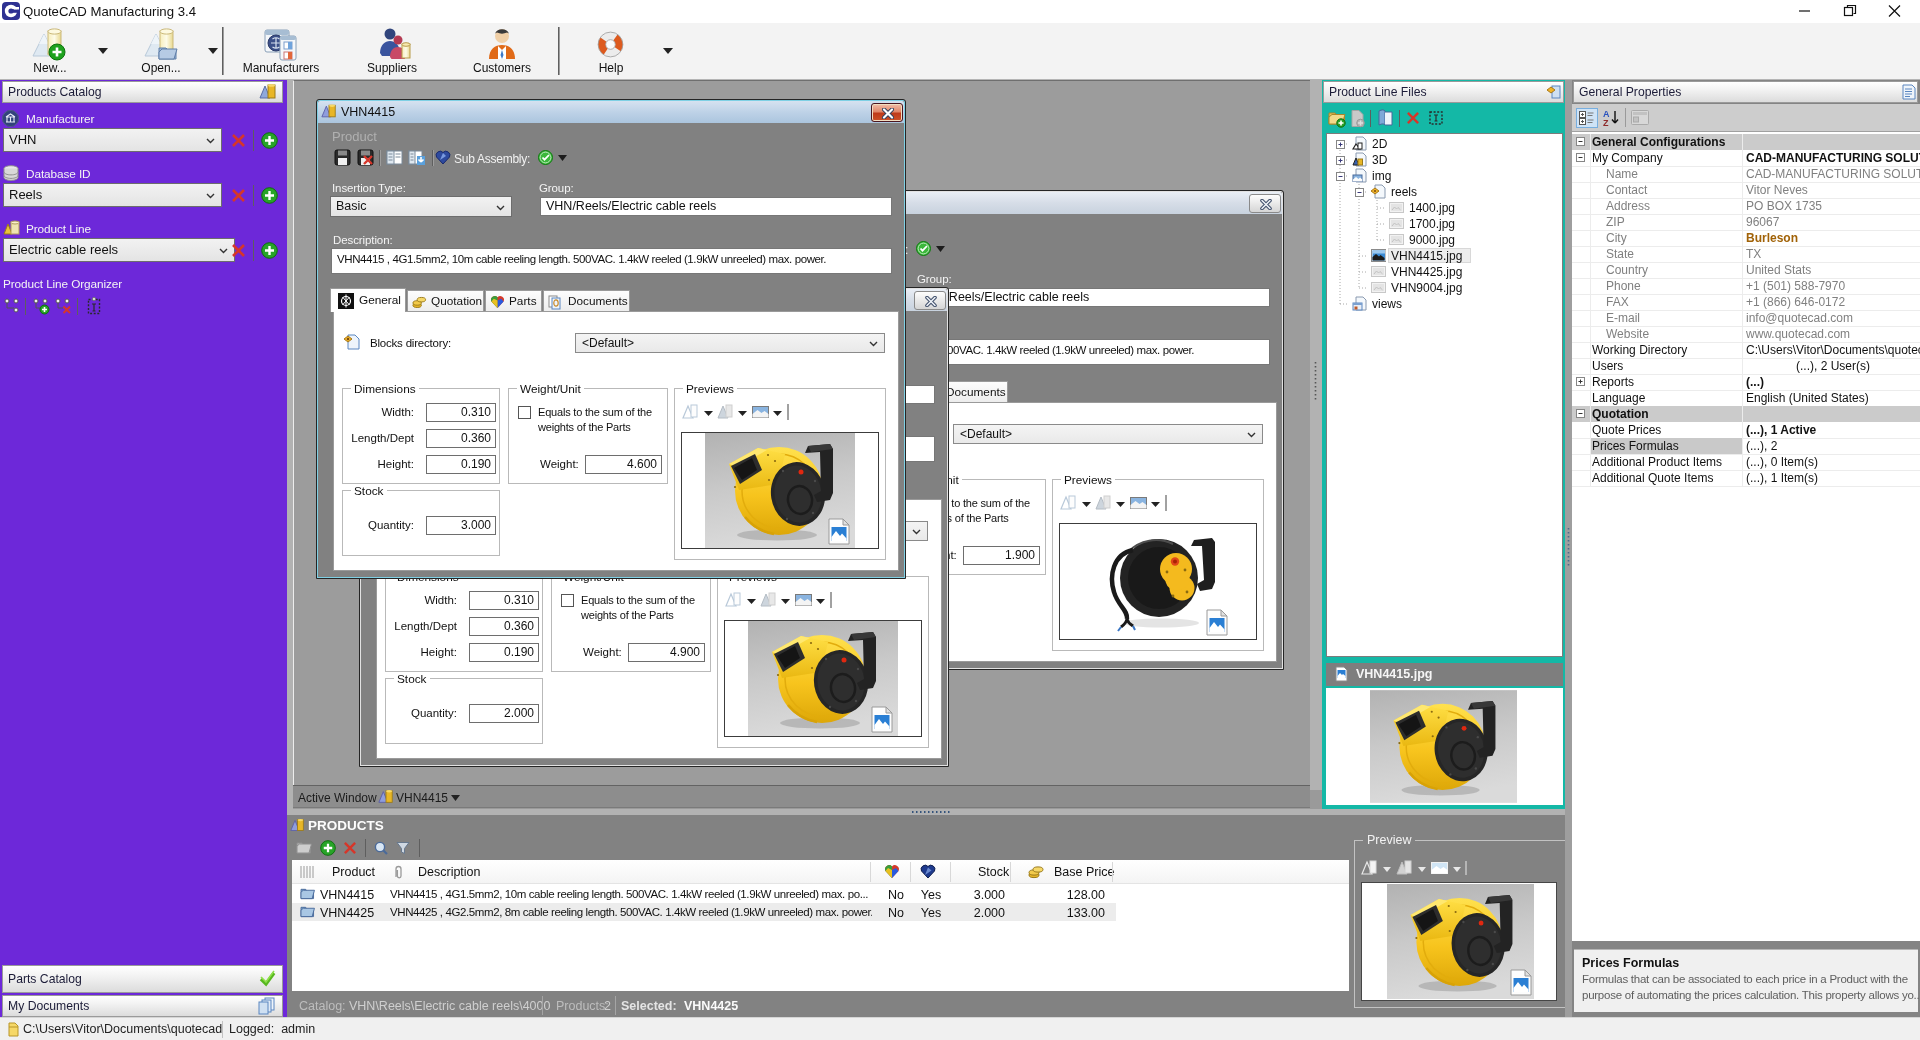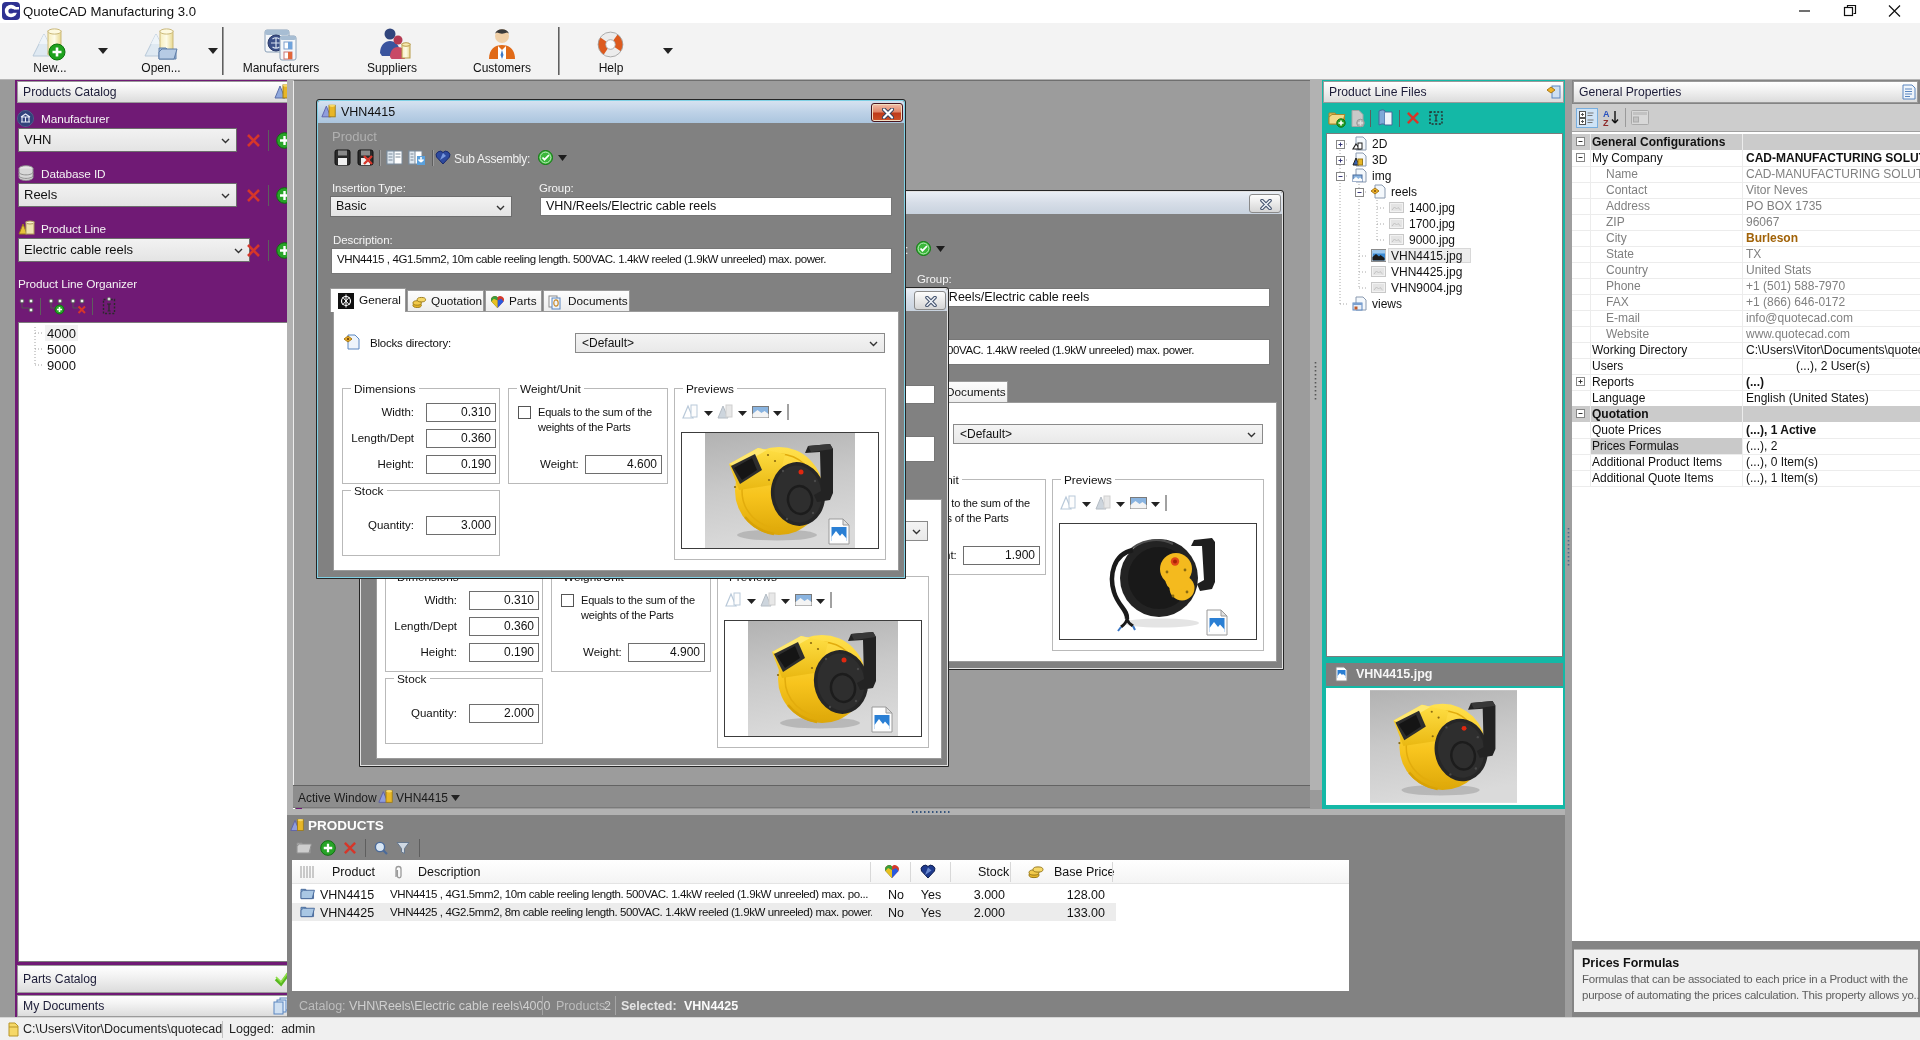--- a/index.html
+++ b/index.html
@@ -19,21 +19,21 @@
 <body>
 
 <div class="ab" style="left:0;top:0;width:1920px;height:23px;background:#ffffff;">
   <svg class="ab" style="left:2px;top:2px" width="18" height="18" viewBox="0 0 18 18">
     <rect x="0" y="0" width="18" height="18" rx="4" fill="#2e3192"></rect>
     <circle cx="9" cy="9" r="6.2" fill="#fff"></circle>
     <circle cx="9" cy="9" r="2.6" fill="#2e3192"></circle>
     <rect x="9" y="7.2" width="8" height="3.6" fill="#2e3192"></rect>
     <rect x="12" y="5" width="5" height="2.5" fill="#fff"></rect>
   </svg>
-  <div class="ab" style="left:23px;top:4px;font-size:13.2px;color:#111;">QuoteCAD Manufacturing 3.0</div>
+  <div class="ab" style="left:23px;top:4px;font-size:13.2px;color:#111;">QuoteCAD Manufacturing 3.4</div>
   <svg class="ab" style="left:1793px;top:0" width="120" height="23" viewBox="0 0 120 23">
     <line x1="6" y1="11" x2="17" y2="11" stroke="#111" stroke-width="1.2"></line>
     <rect x="51.5" y="7.5" width="8" height="8" fill="none" stroke="#111" stroke-width="1.2"></rect>
     <path d="M54.5 7.5 v-2 h8 v8 h-2" fill="none" stroke="#111" stroke-width="1.2"></path>
     <path d="M96 5.5 L107 16.5 M107 5.5 L96 16.5" stroke="#111" stroke-width="1.2"></path>
   </svg>
 </div>
 
 <div class="ab" style="left:0;top:23px;width:1920px;height:57px;background:#f3f3f3;border-bottom:1px solid #b5b5b5;">
 
@@ -111,21 +111,21 @@
     <circle cx="16.5" cy="16.5" r="8.5" fill="none" stroke="#dd5a1e" stroke-width="7.5" stroke-dasharray="13.35 13.35" stroke-dashoffset="4" transform="rotate(-30 16.5 16.5)"></circle>
     <circle cx="16.5" cy="16.5" r="12.4" fill="none" stroke="#9a9a9a" stroke-width="0.8"></circle>
     <circle cx="16.5" cy="16.5" r="4.8" fill="#fafafa" stroke="#9a9a9a" stroke-width="0.8"></circle>
   </svg>
   <div class="ab" style="left:594px;top:38px;width:34px;text-align:center;font-size:12px;color:#111;">Help</div>
   <svg class="ab" style="left:663px;top:25px" width="10" height="6">
       <path d="M0 0 h10 L5 6 Z" fill="#222"></path>
     </svg>
 </div>
 
-<div class="ab" style="left:15px;top:80px;width:287px;height:937px;background:#701a75;">
+<div class="ab" style="left:0;top:80px;width:287px;height:937px;background:#6d28d9;">
   <div class="ab hdrbar" style="left:2px;top:1px;width:281px;height:22px;line-height:20px;padding-left:5px;">Products Catalog</div>
   <svg class="ab" style="left:259px;top:4px" width="18" height="16" viewBox="0 0 18 16">
     <path d="M6 2 L11 14 L1 14 Z" fill="#8fa8dc" stroke="#5a6ea8"></path>
     <rect x="9" y="1" width="7" height="13" fill="#e8b626" stroke="#9a7a1a"></rect>
     <ellipse cx="12.5" cy="1.5" rx="3.5" ry="1.3" fill="#f6d868"></ellipse>
   </svg>
 
   <svg class="ab" style="left:2px;top:30px" width="17" height="17" viewBox="0 0 17 17">
     <circle cx="8.5" cy="8.5" r="8" fill="#32427c" stroke="#1f2a54"></circle>
     <circle cx="8.5" cy="8.5" r="8" fill="none" stroke="#8494c4" stroke-width="1" opacity=".5"></circle>
@@ -208,29 +208,20 @@
     <path d="M3 5 v5 h5" fill="none" stroke="#555"></path>
     <path d="M8.5 8.5 L15 15 M15 8.5 L8.5 15" stroke="#d6362a" stroke-width="2"></path>
   </svg>
   <div class="ab" style="left:77px;top:218px;width:1px;height:17px;background:#5e5e5e;"></div>
   <svg class="ab" style="left:87px;top:217px" width="14" height="18" viewBox="0 0 14 18">
     <rect x="1.5" y="2.5" width="11" height="14" fill="none" stroke="#2a2a2a" stroke-dasharray="2 1.6" stroke-width="1.4"></rect>
     <circle cx="7" cy="2" r="1.6" fill="#e8e8e8" stroke="#777"></circle>
     <path d="M5 7 h4 M7 7 v7 M5.5 14 h3" stroke="#2a2a2a" stroke-width="1.2"></path>
   </svg>
 
-  <div class="ab" style="left:3px;top:242px;width:278px;height:640px;background:#fff;border:1px solid #7c7c7c;">
-    <svg class="ab" style="left:0;top:0" width="60" height="60" viewBox="0 0 60 60">
-      <path d="M16 4 v38 M16 10 h8 M16 26 h8 M16 42 h8" fill="none" stroke="#a2a2a2" stroke-dasharray="1 2"></path>
-    </svg>
-    <div class="ab" style="left:26px;top:2px;width:33px;height:16px;background:#f2f2f2;"></div>
-    <div class="ab" style="left:28px;top:3px;font-size:13px;color:#111;">4000</div>
-    <div class="ab" style="left:28px;top:19px;font-size:13px;color:#111;">5000</div>
-    <div class="ab" style="left:28px;top:35px;font-size:13px;color:#111;">9000</div>
-  </div>
 
   <div class="ab hdrbar" style="left:2px;top:885px;width:281px;height:28px;line-height:26px;padding-left:5px;">Parts Catalog</div>
   <svg class="ab" style="left:258px;top:890px" width="19" height="18" viewBox="0 0 19 18">
     <path d="M3 9 l5 5 L16 3" fill="none" stroke="#58b820" stroke-width="3.4"></path>
     <path d="M3 7 l5 5 L16 1" fill="none" stroke="#8ee048" stroke-width="1.6"></path>
   </svg>
   <div class="ab hdrbar" style="left:2px;top:915px;width:281px;height:22px;line-height:20px;padding-left:5px;">My Documents</div>
   <svg class="ab" style="left:256px;top:917px" width="22" height="18" viewBox="0 0 22 18">
     <rect x="9" y="1" width="9" height="12" fill="#eef4fb" stroke="#5a86c0"></rect>
     <rect x="6" y="3" width="9" height="12" fill="#dfeaf7" stroke="#5a86c0"></rect>
@@ -812,20 +803,45 @@
 
   <div class="ab" style="left:12px;top:184px;font-size:12.5px;color:#bdbdbd;">Catalog:</div>
   <div class="ab" style="left:62px;top:184px;font-size:12.5px;color:#cfcfcf;">VHN\Reels\Electric cable reels\4000</div>
   <div class="ab" style="left:255px;top:181px;width:1px;height:19px;background:#a5a5a5;"></div>
   <div class="ab" style="left:263px;top:184px;font-size:12.5px;color:#bdbdbd;margin-left:6px;">Products:</div>
   <div class="ab" style="left:317px;top:184px;font-size:12.5px;color:#cfcfcf;">2</div>
   <div class="ab" style="left:328px;top:181px;width:1px;height:19px;background:#a5a5a5;"></div>
   <div class="ab" style="left:334px;top:184px;font-size:12.5px;font-weight:bold;color:#e4e4e4;">Selected:</div>
   <div class="ab" style="left:397px;top:184px;font-size:12.5px;font-weight:bold;color:#fafafa;">VHN4425</div>
 
+  <div class="ab" style="left:1067px;top:25px;width:212px;height:168px;border:1px solid #c2c2c2;">
+    <div class="ab" style="left:8px;top:-8px;background:#828282;padding:0 4px;font-size:12.5px;color:#f2f2f2;">Preview</div>
+    <svg class="ab" style="left:6px;top:18px" width="110" height="18" viewBox="0 0 110 18">
+      <path d="M6 3 L11 15 L1 15 Z" fill="none" stroke="#e8e8e8" stroke-width="1.2"></path>
+      <rect x="9" y="2" width="6" height="12" fill="#f4f4f4" stroke="#dadada"></rect>
+      <path d="M22 8 h8 l-4 5 Z" fill="#e8e8e8"></path>
+      <path d="M41 3 L46 15 L36 15 Z" fill="#d2d2d2" stroke="#bdbdbd"></path>
+      <rect x="44" y="2" width="6" height="12" fill="#e4e4e4" stroke="#cfcfcf"></rect>
+      <path d="M57 8 h8 l-4 5 Z" fill="#e8e8e8"></path>
+      <rect x="70.5" y="3.5" width="16" height="11" fill="#cfe4f4" stroke="#f0f0f0"></rect>
+      <path d="M70.5 11 l5 -4 4 3 3-2 4 3 v3.5 h-16 Z" fill="#fff"></path>
+      <path d="M92 8 h8 l-4 5 Z" fill="#e8e8e8"></path>
+      <path d="M105 2 v14" stroke="#e8e8e8"></path>
+    </svg>
+    <div class="ab" style="left:6px;top:41px;width:196px;height:119px;background:#fff;border:1px solid #464646;">
+      <div class="ab" style="left:25px;top:1px;width:147px;height:115px;overflow:hidden;">
+        <svg width="147" height="115" viewBox="0 0 150 115" preserveAspectRatio="none">
+            <use href="#yellowreel"></use>
+          </svg>
+      </div>
+      <svg class="ab" style="left:148px;top:86px" width="22" height="28" viewBox="0 0 22 28">
+          <use href="#imgicon"></use>
+        </svg>
+    </div>
+  </div>
 </div>
 
 <div class="ab" style="left:1322px;top:80px;width:243px;height:729px;background:#14b8a6;">
   <div class="ab hdrbar" style="left:1px;top:1px;width:241px;height:22px;line-height:20px;padding-left:5px;">Product Line Files</div>
   <svg class="ab" style="left:223px;top:4px" width="17" height="16" viewBox="0 0 17 16">
     <rect x="7" y="2" width="8" height="12" fill="#cfe0f2" stroke="#5a86c0"></rect>
     <path d="M2 6 l4-3 4 3 -4 3 Z" fill="#f0b429" stroke="#a87818"></path>
   </svg>
 
   <svg class="ab" style="left:6px;top:29px" width="18" height="19" viewBox="0 0 18 19">

